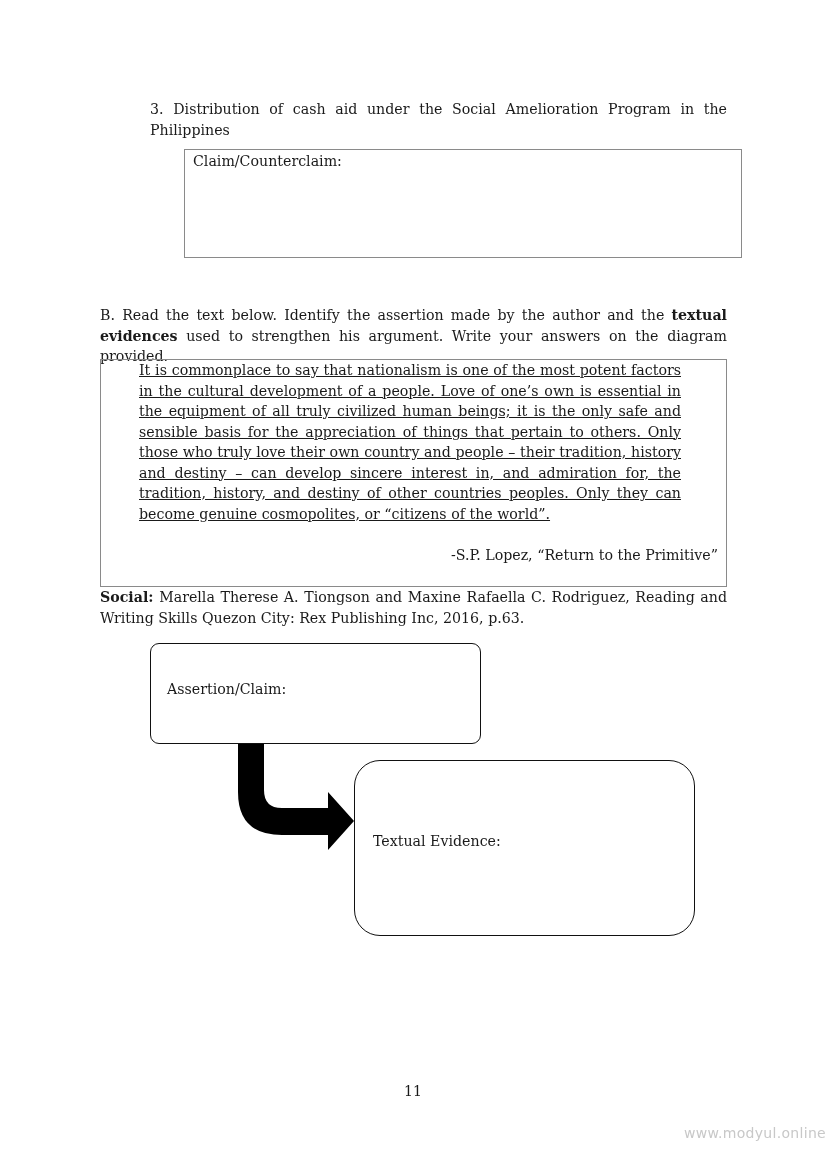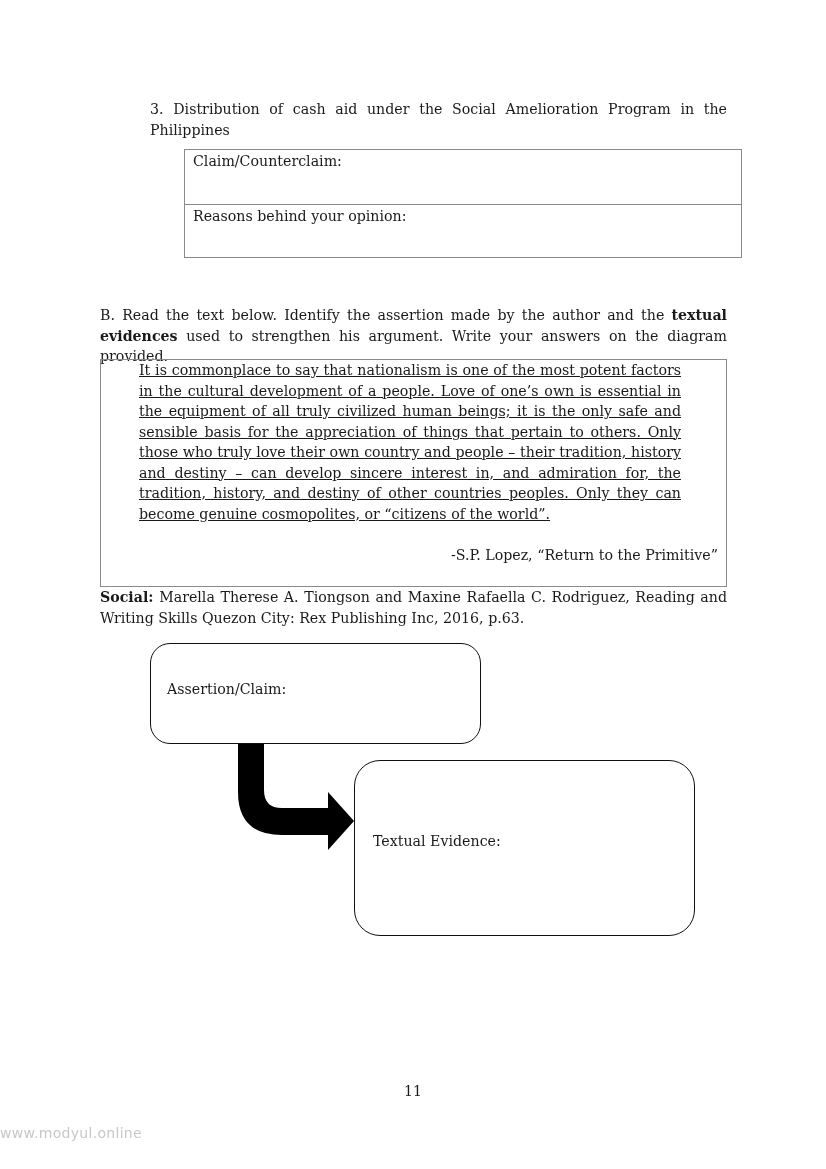--- a/index.html
+++ b/index.html
@@ -23,47 +23,44 @@
   #partB { left: 100px; top: 305px; width: 627px; }
   #quote-box {
     left: 100px; top: 359px; width: 627px; height: 228px;
     border: 1px solid #8a8a8a; box-sizing: border-box;
   }
   #quote-text { position: absolute; left: 38px; top: 0px; width: 542px; text-decoration: underline; }
   #quote-attr { position: absolute; right: 8px; top: 185px; }
   #source { left: 100px; top: 587px; width: 627px; }
 
   .bubble {
-    border: 1.3px solid #111; border-radius: 20px; box-sizing: border-box;
+    border: 1.3px solid #111; border-radius: 9px; box-sizing: border-box;
     background: #fff;
   }
   #claim-box { left: 150px; top: 643px; width: 331px; height: 101px; }
   #claim-label { position: absolute; left: 16px; top: 35px; }
   #evidence-box { left: 354px; top: 760px; width: 341px; height: 176px; border-radius: 26px; }
   #evidence-label { position: absolute; left: 18px; top: 70px; }
   #arrow { left: 230px; top: 744px; }
 
   #page-num { left: 0; width: 826px; top: 1083px; text-align: center; font-size: 14px; }
   #watermark {
-    left: 0; width: 826px; top: 1125px; text-align: left;
+    left: 0; width: 826px; top: 1125px; text-align: right;
     font-family: "DejaVu Sans", "Liberation Sans", sans-serif;
     font-size: 14px; color: #c8c8c8; letter-spacing: 0.3px;
   }
 </style>
 </head>
 <body>
 
 <div class="abs txt just" id="item3">3. Distribution of cash aid under the Social Amelioration Program in the Philippines</div>
 
 <div class="abs txt" id="ans-table">
   <div class="ans-row">
     <span>Claim/Counterclaim:</span>
-  </div>
-  <div class="ans-row">
-    <span>Reasons behind your opinion:</span>
   </div>
 </div>
 
 <div class="abs txt just" id="partB"><span>B. Read the text below. Identify the assertion made by the author and the </span><b>textual evidences</b><span> used to strengthen his argument. Write your answers on the diagram provided.</span></div>
 
 <div class="abs txt" id="quote-box">
   <div id="quote-text" class="just">It is commonplace to say that nationalism is one of the most potent factors in the cultural development of a people. Love of one’s own is essential in the equipment of all truly civilized human beings; it is the only safe and sensible basis for the appreciation of things that pertain to others. Only those who truly love their own country and people – their tradition, history and destiny – can develop sincere interest in, and admiration for, the tradition, history, and destiny of other countries peoples. Only they can become genuine cosmopolites, or “citizens of the world”.</div>
   <div id="quote-attr">-S.P. Lopez, “Return to the Primitive”</div>
 </div>
 

